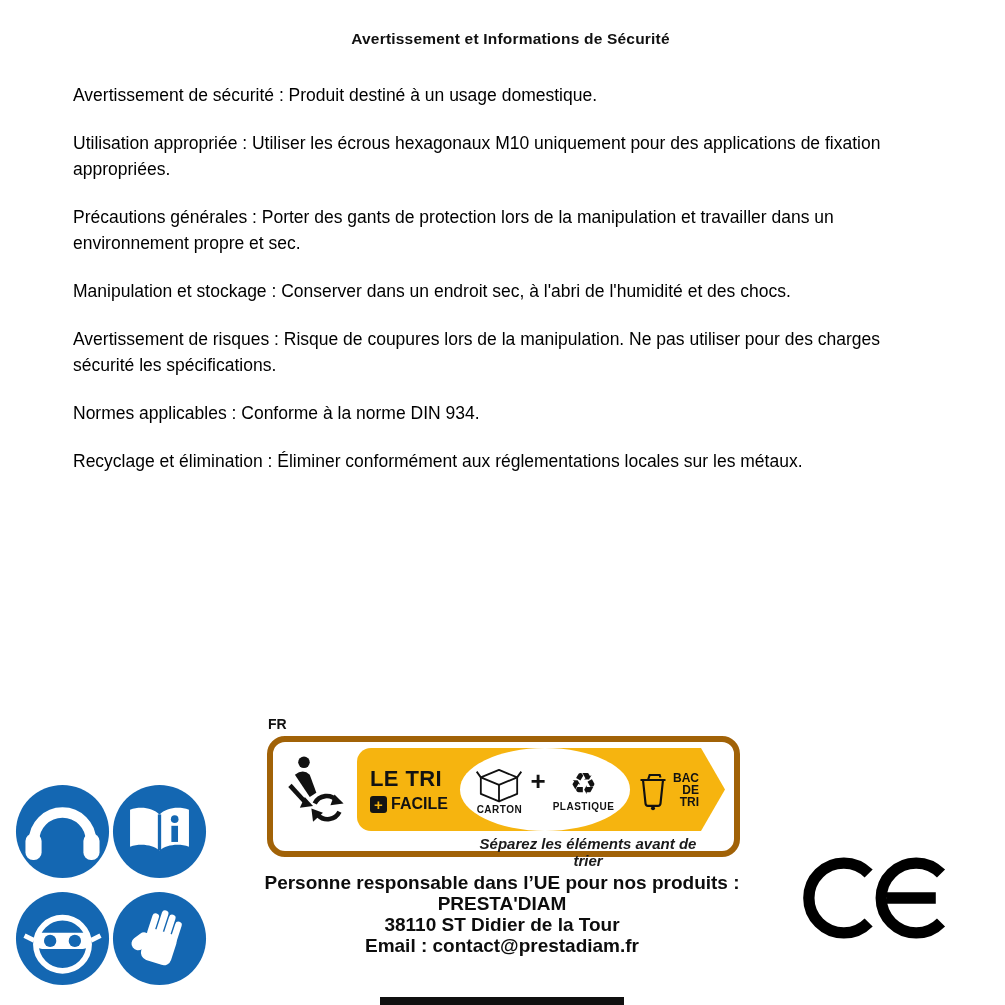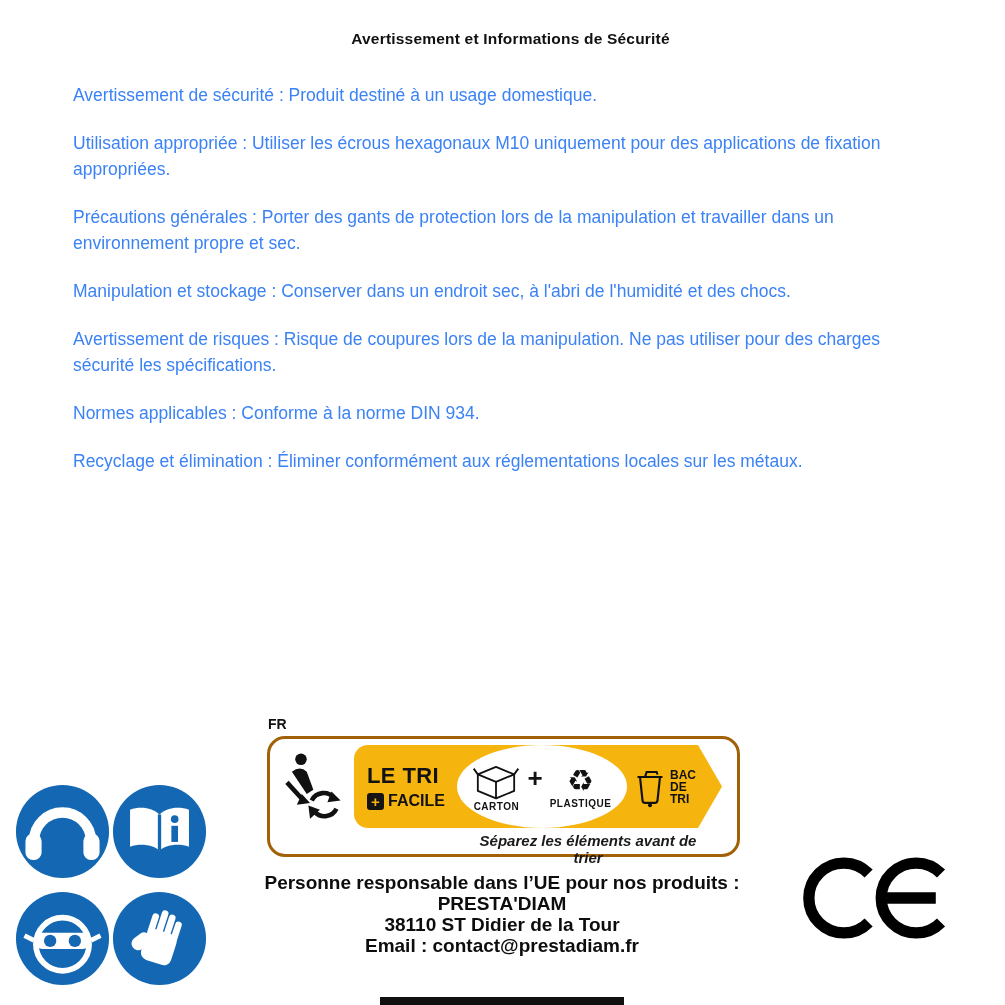--- a/index.html
+++ b/index.html
@@ -20,21 +20,21 @@
     font-size: 15.5px;
     font-weight: bold;
     letter-spacing: 0.2px;
   }
   .body-text {
     position: absolute;
     left: 73px; top: 82px;
     width: 860px;
     font-size: 17.5px;
     line-height: 26px;
-    color: #3b82f6;
+    color: #000000;
   }
   .body-text p { margin: 0 0 22px 0; }
 
   
   .sicon { position: absolute; width: 95px; height: 95px; }
   .sicon svg { width: 100%; height: 100%; display: block; }
   #icon-ear    { left: 15px;  top: 784px; }
   #icon-book   { left: 112px; top: 784px; }
   #icon-goggle { left: 15px;  top: 891px; }
   #icon-glove  { left: 112px; top: 891px; }
@@ -42,21 +42,21 @@
   
   .fr {
     position: absolute; left: 268px; top: 716px;
     font-size: 14px; font-weight: bold;
   }
   .info-box {
     position: absolute;
     left: 267px; top: 736px;
     width: 473px; height: 121px;
     background: #fff;
-    border: 3px solid #a16207;
+    border: 6px solid #a16207;
     border-radius: 18px;
   }
   .triman-logo { position: absolute; left: 12px; top: 9px; width: 66px; height: 82px; }
   .triman-logo svg { width: 100%; height: 100%; display: block; }
 
   .band {
     position: absolute;
     left: 84px; top: 6px;
     width: 368px; height: 83px;
     background: #F6B40F;
@@ -91,21 +91,21 @@
     font-family: "DejaVu Sans", sans-serif;
     font-size: 30px; line-height: 32px; color: #121212;
   }
 
   .seg3 {
     flex: 1;
     display: flex; align-items: center; justify-content: flex-start;
     gap: 5px; padding-left: 8px; padding-right: 26px;
   }
   .bin-icon svg { display: block; }
-  .bac-text { font-size: 12px; font-weight: bold; line-height: 12px; text-align: left; color: #121212; }
+  .bac-text { font-size: 12px; font-weight: bold; line-height: 12px; text-align: right; color: #121212; }
 
   .tagline {
     position: absolute;
     left: 195px; right: 26px; top: 93px;
     text-align: center;
     font-size: 15px; font-weight: bold; font-style: italic;
     color: #1a1a1a;
   }
 
   

